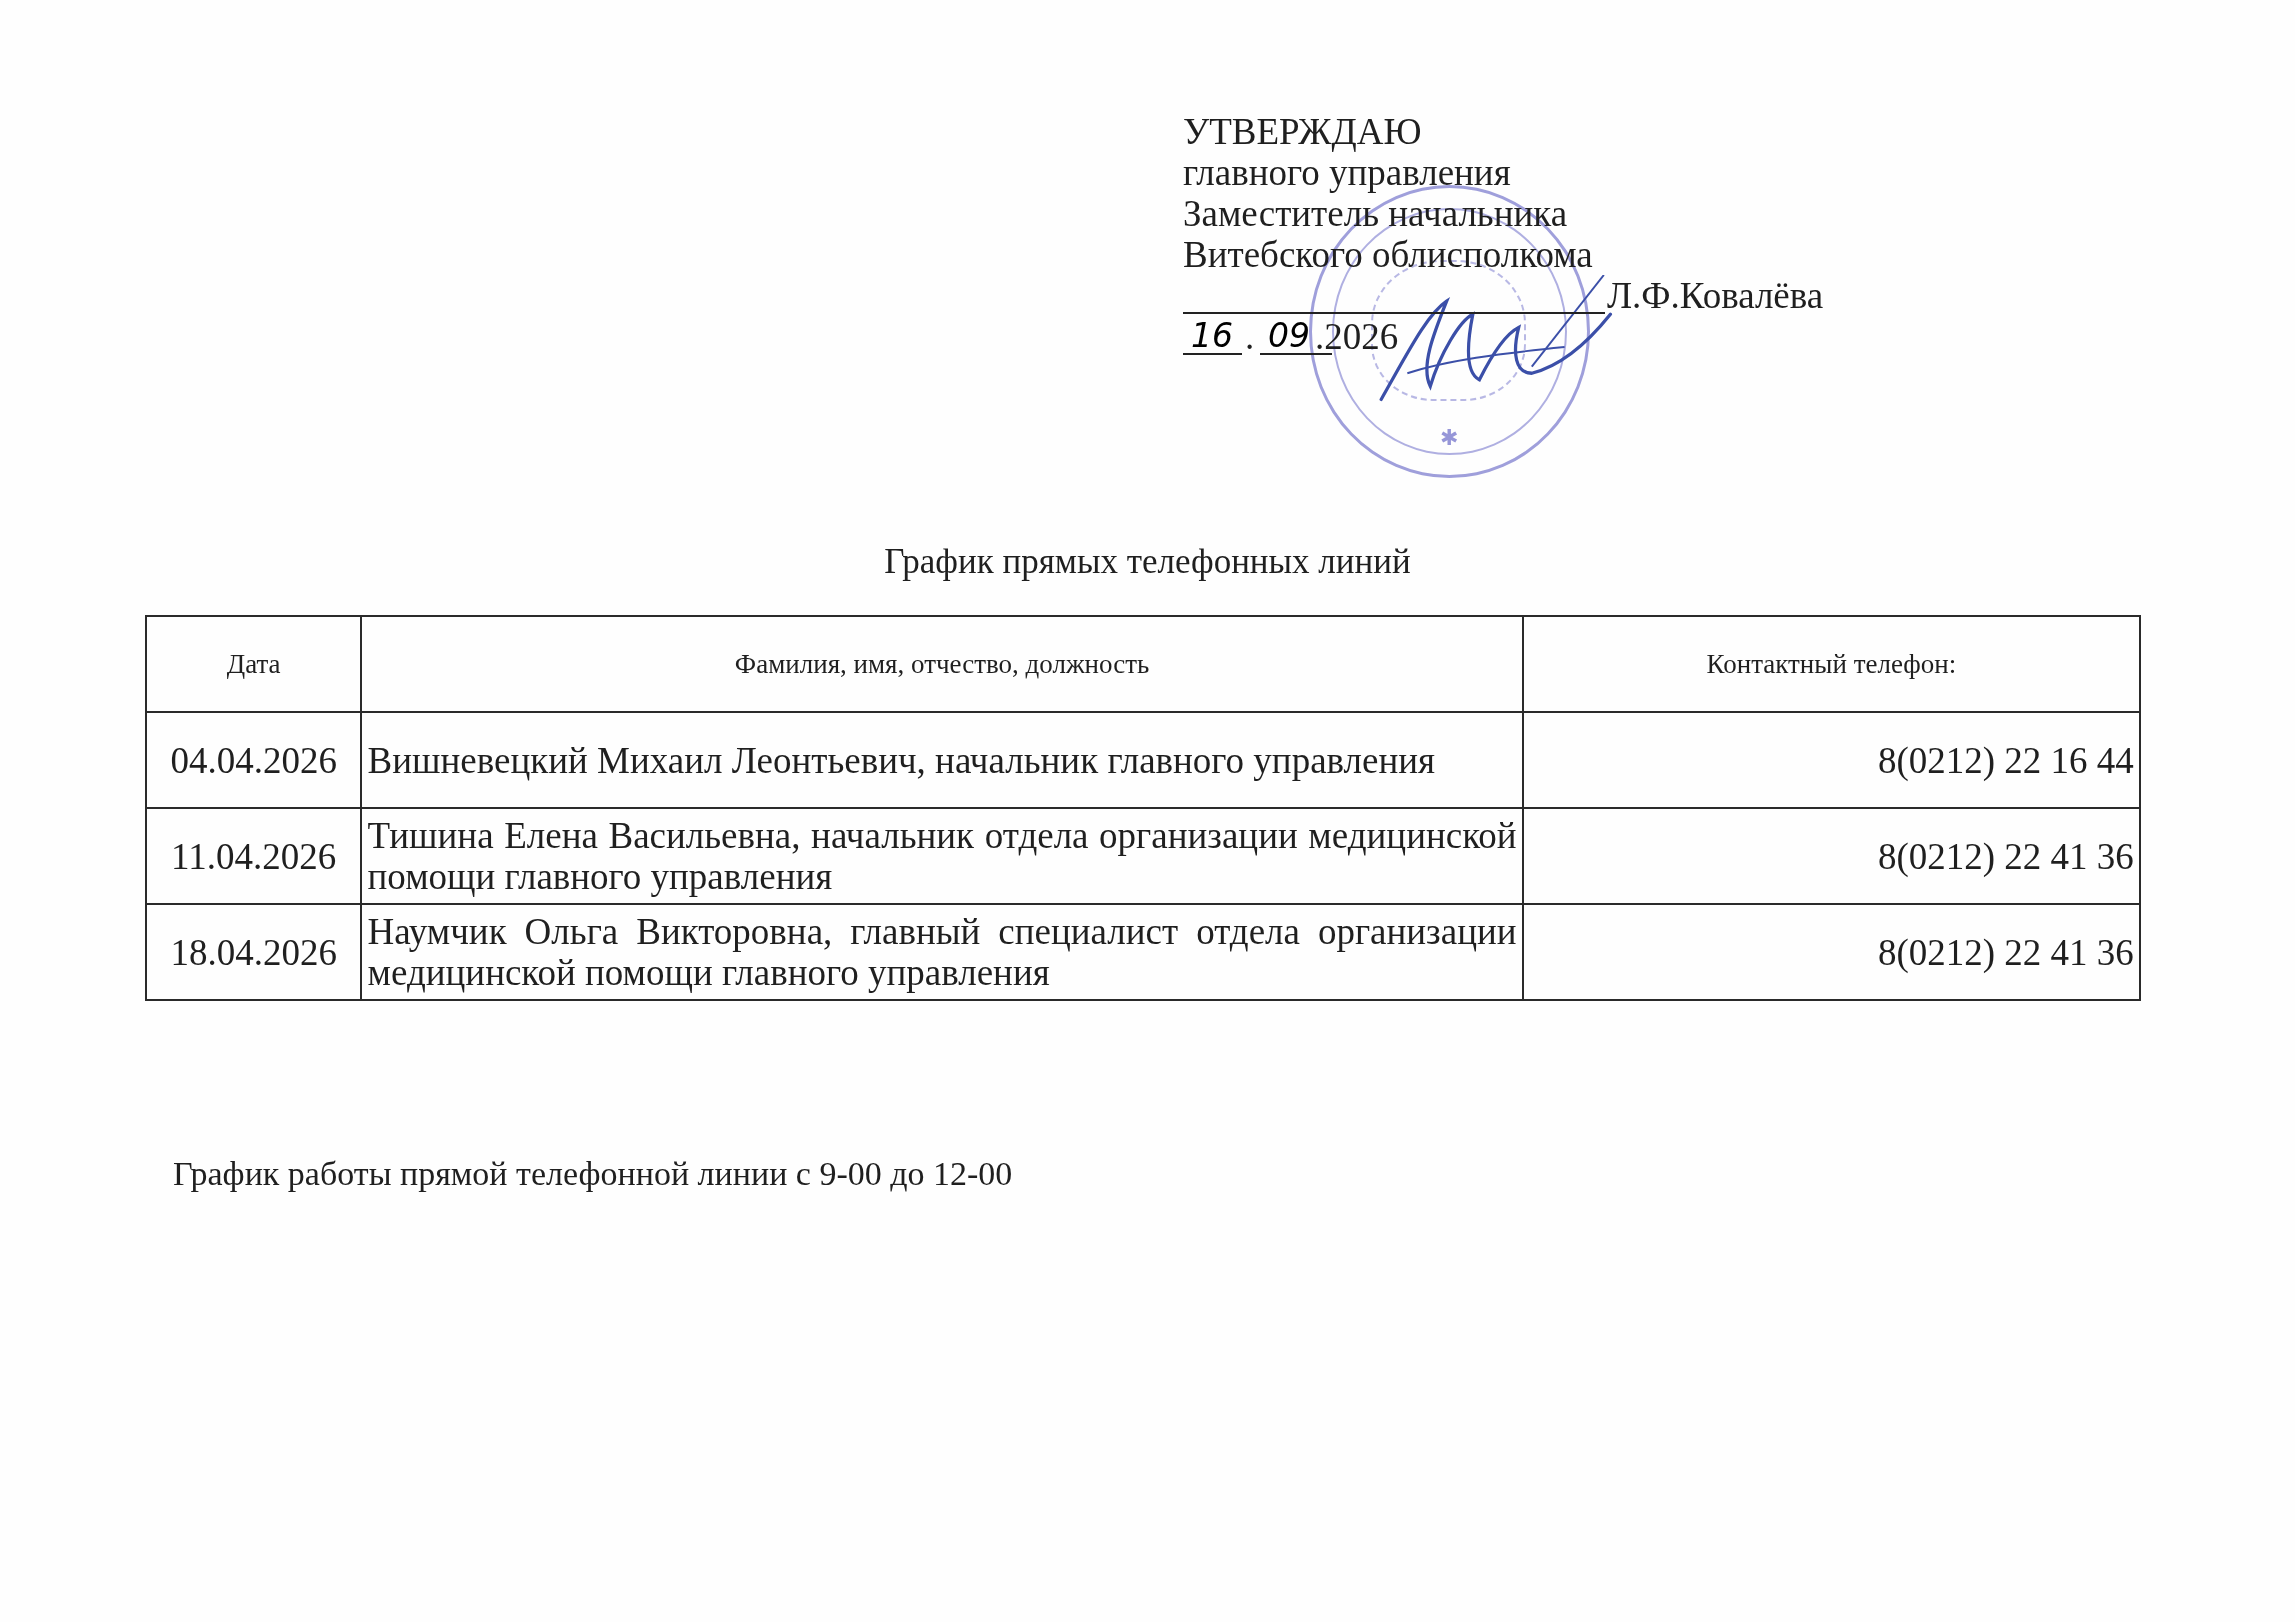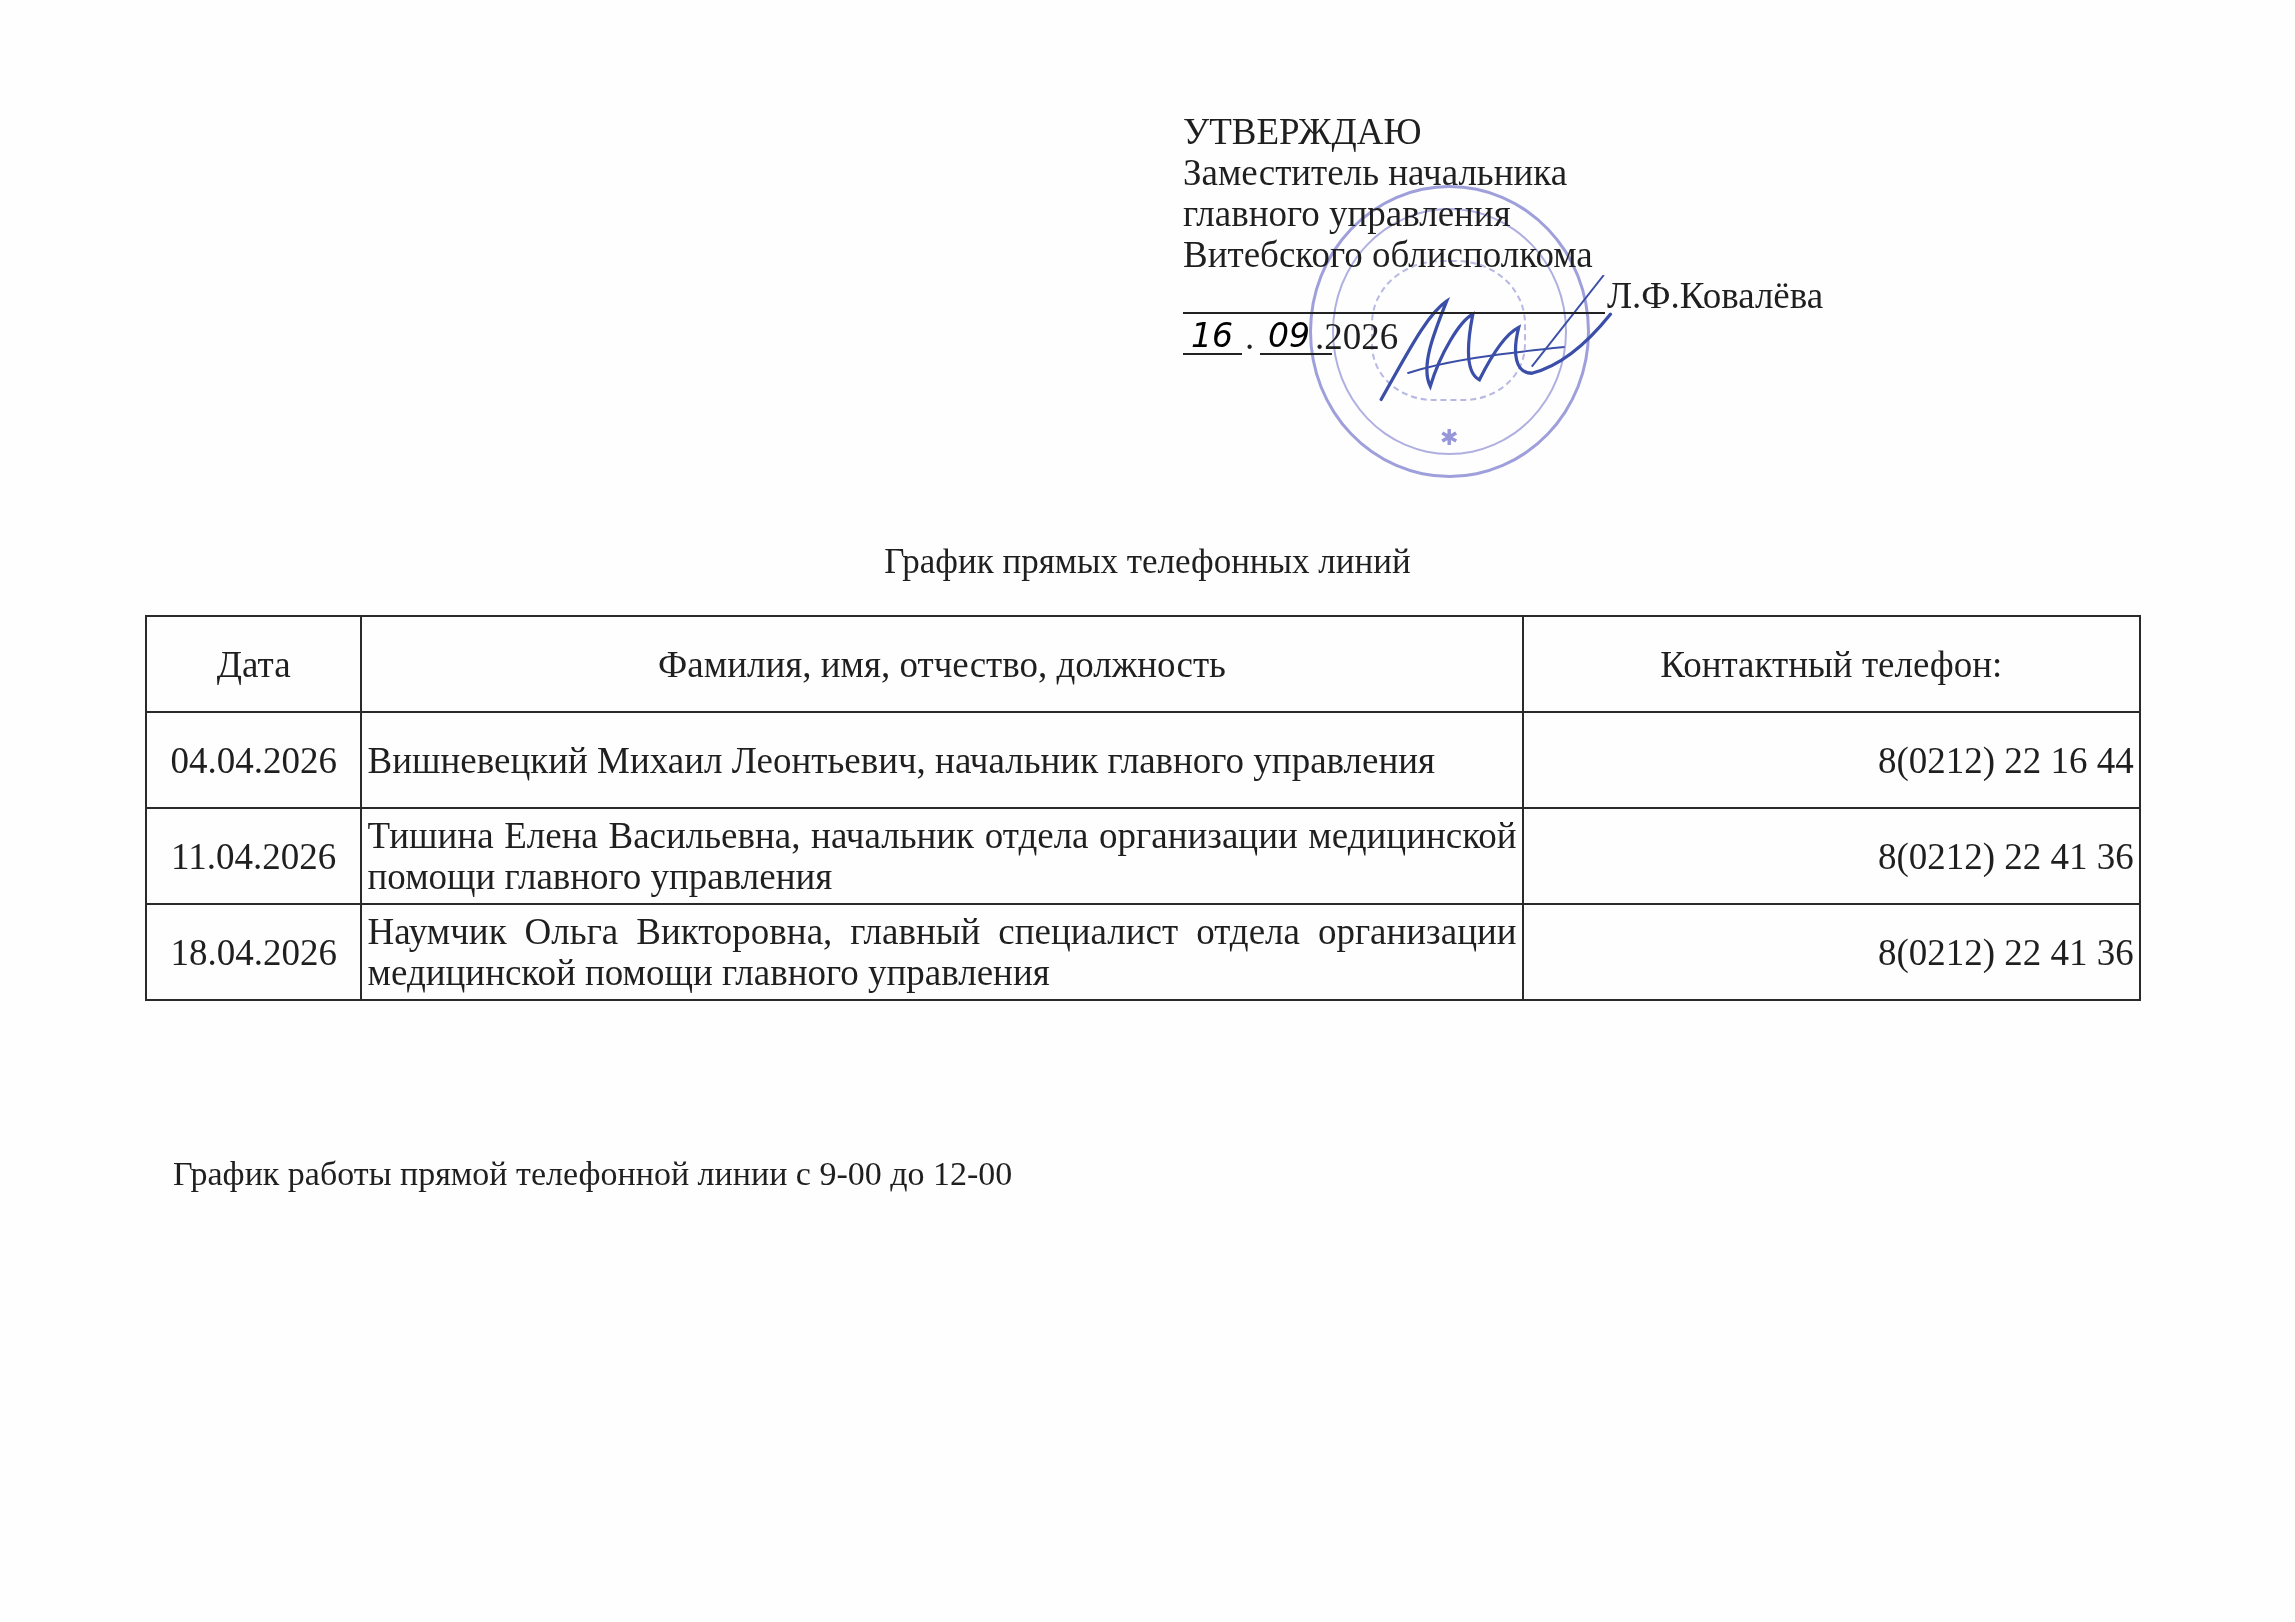--- a/index.html
+++ b/index.html
@@ -56,38 +56,38 @@
   }
 
   table.schedule {
     position:absolute; left:145px; top:615px; width:1996px;
     border-collapse:collapse; font-size:37px; line-height:41px; z-index:2;
   }
   table.schedule td, table.schedule th {
     border:2px solid #2a2a2a; padding:0 5.2px; vertical-align:middle;
   }
   table.schedule th {
-    height:94px; font-weight:normal; font-size:37px; text-align:center;
+    height:94px; font-weight:normal; font-size:27px; text-align:center;
   }
   table.schedule td { height:94px; }
   .c-date { width:203px; text-align:center; }
   .c-name { width:1149px; text-align:justify; text-align-last:left; }
   .c-phone { text-align:right; }
 
   .note {
     position:absolute; left:173px; top:1154px; font-size:34px; line-height:39px;
   }
 </style>
 </head>
 <body>
 
 <div class="approve">
   <div>УТВЕРЖДАЮ</div>
+  <div>главного управления</div>
   <div>Заместитель начальника</div>
-  <div>главного управления</div>
   <div>Витебского облисполкома</div>
   <div class="sign-line">
     <span class="underline"></span>
     <span class="signer">Л.Ф.Ковалёва</span>
   </div>
   <div class="date-line">
     <span class="d1"></span>
     <span class="hand" style="left:7.9px">16</span>
     <span class="dot">.</span>
     <span class="d2"></span>

